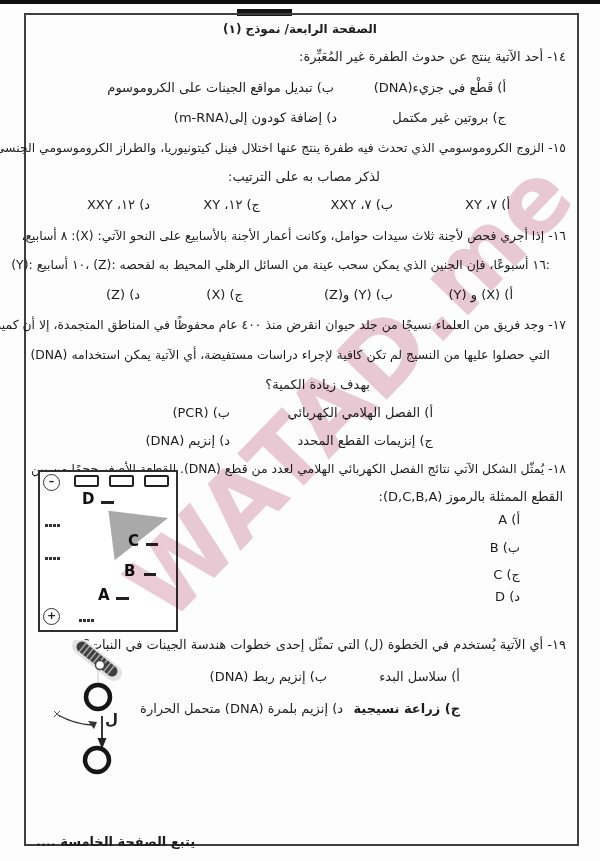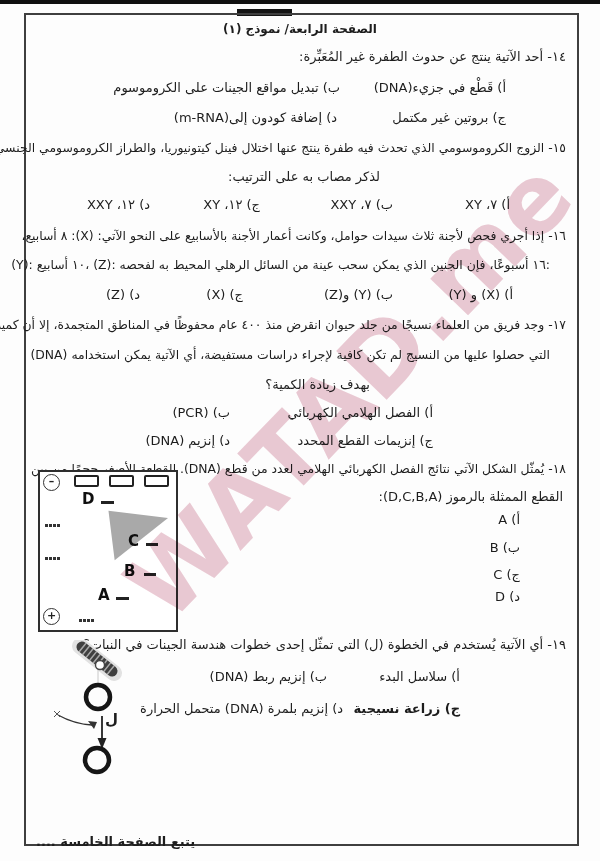--- a/index.html
+++ b/index.html
@@ -43,21 +43,21 @@
 <div class="page">
 
   <div class="scan-strip"></div>
   <div class="scan-blob"></div>
   <div class="frame"></div>
 
   <div class="hdr">الصفحة الرابعة/ نموذج (١)</div>
 
   <div class="t" style="top:49px;right:34px;">١٤- أحد الآتية ينتج عن حدوث الطفرة غير المُعَبِّرة:</div>
   <div class="t" style="top:80px;right:94px;">أ) قَطْع في جزيء(DNA)</div>
-  <div class="t" style="top:80px;right:260px;margin-left:32px;">ب) تبديل مواقع الجينات على الكروموسوم</div>
+  <div class="t" style="top:80px;right:266px;margin-left:32px;">ب) تبديل مواقع الجينات على الكروموسوم</div>
   <div class="t" style="top:110px;right:94px;">ج) بروتين غير مكتمل</div>
   <div class="t" style="top:110px;right:263px;">د) إضافة كودون إلى(m-RNA)</div>
 
   <div class="t sm" style="top:140px;right:34px;">١٥- الزوج الكروموسومي الذي تحدث فيه طفرة ينتج عنها اختلال فينل كيتونيوريا، والطراز الكروموسومي الجنسي</div>
   <div class="t" style="top:169px;right:220px;">لذكر مصاب به على الترتيب:</div>
   <div class="t" style="top:197px;right:90px;">أ) ٧، XY</div>
   <div class="t" style="top:197px;right:207px;">ب) ٧، XXY</div>
   <div class="t" style="top:197px;right:340px;">ج) ١٢، XY</div>
   <div class="t" style="top:197px;right:450px;">د) ١٢، XXY</div>
 

